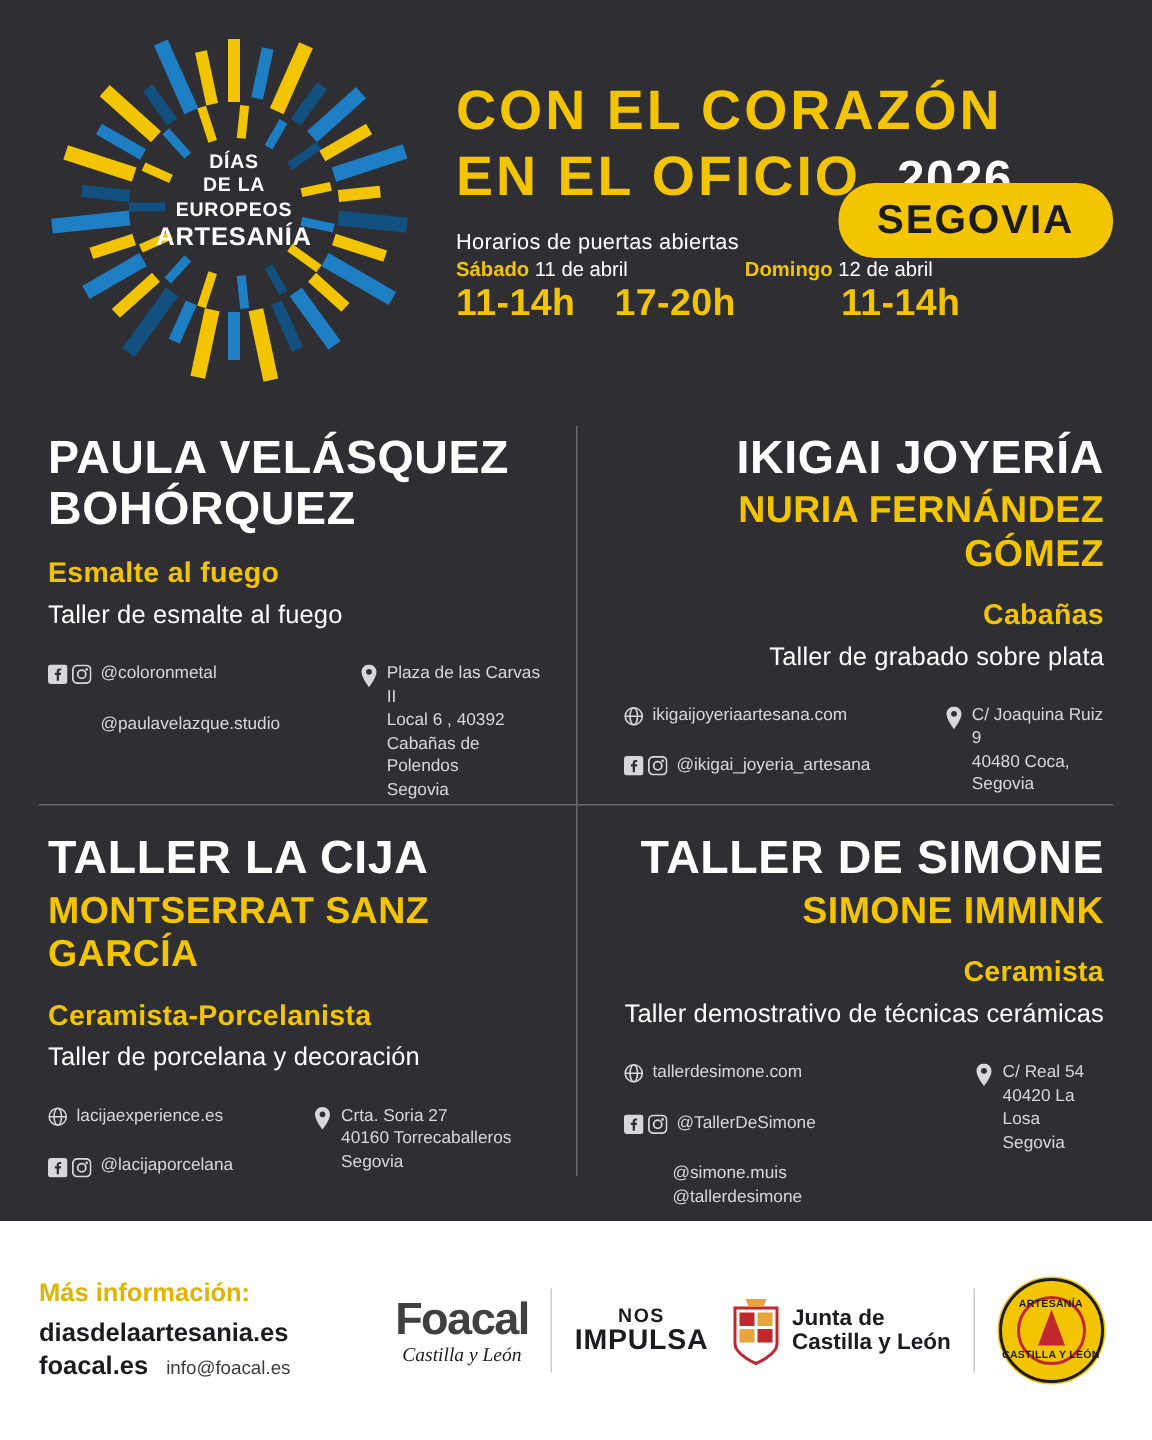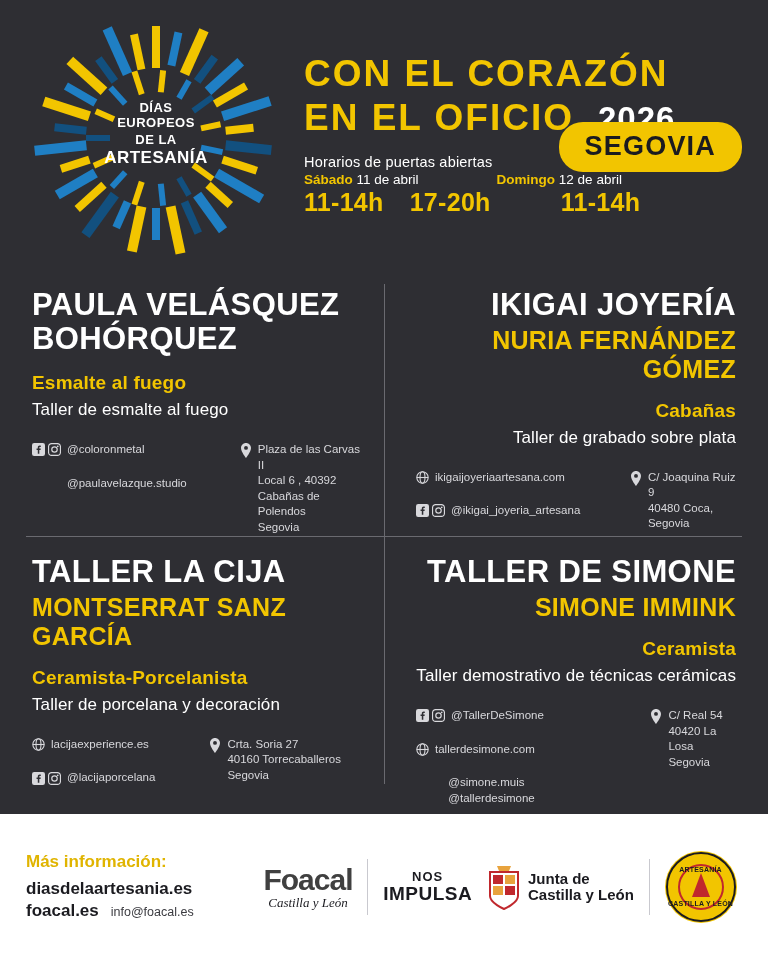--- a/index.html
+++ b/index.html
@@ -271,22 +271,22 @@
               <rect x="-3" y="-70" width="6" height="24" fill="#12507f" transform="rotate(270)"></rect>
               <rect x="-3" y="-66" width="6" height="20" fill="#f2c500" transform="rotate(294)"></rect>
               <rect x="-3" y="-68" width="6" height="22" fill="#1f7fc4" transform="rotate(318)"></rect>
               <rect x="-3" y="-70" width="6" height="24" fill="#f2c500" transform="rotate(342)"></rect>
             </g>
           </g>
         </g>
       </svg>
       <div style="position:absolute; left:0; top:86px; width:268px; text-align:center;">
         <div style="color:#ffffff; font-size:13px; font-weight:bold; letter-spacing:.5px; line-height:1.18;">DÍAS</div>
+        <div style="color:#ffffff; font-size:13px; font-weight:bold; letter-spacing:.5px; line-height:1.25;">DE LA</div>
         <div style="color:#ffffff; font-size:13px; font-weight:bold; letter-spacing:.5px; line-height:1.25;">EUROPEOS</div>
-        <div style="color:#ffffff; font-size:13px; font-weight:bold; letter-spacing:.5px; line-height:1.25;">DE LA</div>
         <div style="color:#ffffff; font-size:17px; font-weight:bold; letter-spacing:.5px; line-height:1.2;">ARTESANÍA</div>
       </div>
     </div>
 
     <div class="header-right">
       <div class="title-main">CON EL CORAZÓN</div>
       <div class="title-row2">
         <span class="title-main">EN EL OFICIO</span>
         <span class="title-year">2026</span>
       </div>
@@ -464,46 +464,46 @@
     </div>
 
     <div class="cell right">
       <div class="w-name">TALLER DE SIMONE</div>
       <div class="w-sub">SIMONE IMMINK</div>
       <div class="w-craft">Ceramista</div>
       <div class="w-desc">Taller demostrativo de técnicas cerámicas</div>
       <div class="contacts" style="justify-content:flex-start;">
         <div class="c-block">
           <div class="c-line">
-            <span class="c-icons">
-              <span class="ico">
-                <svg viewBox="0 0 24 24">
-                    <rect width="24" height="24" rx="4" fill="#d8d8dc"></rect>
-                    <path d="M13.5 20v-7h2.3l.35-2.7H13.5V8.6c0-.78.22-1.3 1.33-1.3h1.42V4.9c-.25-.03-1.1-.1-2.08-.1-2.06 0-3.47 1.26-3.47 3.57V10.3H8.4V13h2.3v7z" fill="#2e2e33"></path>
-                  </svg>
-              </span>
-              <span class="ico">
-                <svg viewBox="0 0 24 24">
-                    <rect x="1" y="1" width="22" height="22" rx="6" fill="none" stroke="#d8d8dc" stroke-width="2.2"></rect>
-                    <circle cx="12" cy="12" r="5" fill="none" stroke="#d8d8dc" stroke-width="2.2"></circle>
-                    <circle cx="18" cy="6" r="1.6" fill="#d8d8dc"></circle>
-                  </svg>
-              </span>
-            </span>
-            <span class="c-text">@TallerDeSimone</span>
-          </div>
-          <div class="c-line">
             <span class="ico">
               <svg viewBox="0 0 24 24">
                   <circle cx="12" cy="12" r="10.5" fill="none" stroke="#d8d8dc" stroke-width="2"></circle>
                   <ellipse cx="12" cy="12" rx="4.6" ry="10.5" fill="none" stroke="#d8d8dc" stroke-width="2"></ellipse>
                   <line x1="1.5" y1="12" x2="22.5" y2="12" stroke="#d8d8dc" stroke-width="2"></line>
                 </svg>
             </span>
             <span class="c-text">tallerdesimone.com</span>
+          </div>
+          <div class="c-line">
+            <span class="c-icons">
+              <span class="ico">
+                <svg viewBox="0 0 24 24">
+                    <rect width="24" height="24" rx="4" fill="#d8d8dc"></rect>
+                    <path d="M13.5 20v-7h2.3l.35-2.7H13.5V8.6c0-.78.22-1.3 1.33-1.3h1.42V4.9c-.25-.03-1.1-.1-2.08-.1-2.06 0-3.47 1.26-3.47 3.57V10.3H8.4V13h2.3v7z" fill="#2e2e33"></path>
+                  </svg>
+              </span>
+              <span class="ico">
+                <svg viewBox="0 0 24 24">
+                    <rect x="1" y="1" width="22" height="22" rx="6" fill="none" stroke="#d8d8dc" stroke-width="2.2"></rect>
+                    <circle cx="12" cy="12" r="5" fill="none" stroke="#d8d8dc" stroke-width="2.2"></circle>
+                    <circle cx="18" cy="6" r="1.6" fill="#d8d8dc"></circle>
+                  </svg>
+              </span>
+            </span>
+            <span class="c-text">@TallerDeSimone</span>
           </div>
           <div class="c-line">
             <span class="c-icons" style="width:29px;"></span>
             <span class="c-text">@simone.muis @tallerdesimone</span>
           </div>
         </div>
         <div class="addr-gap"></div>
         <div class="c-col-addr">
           <span class="ico-pin">
             <svg viewBox="0 0 24 30">

